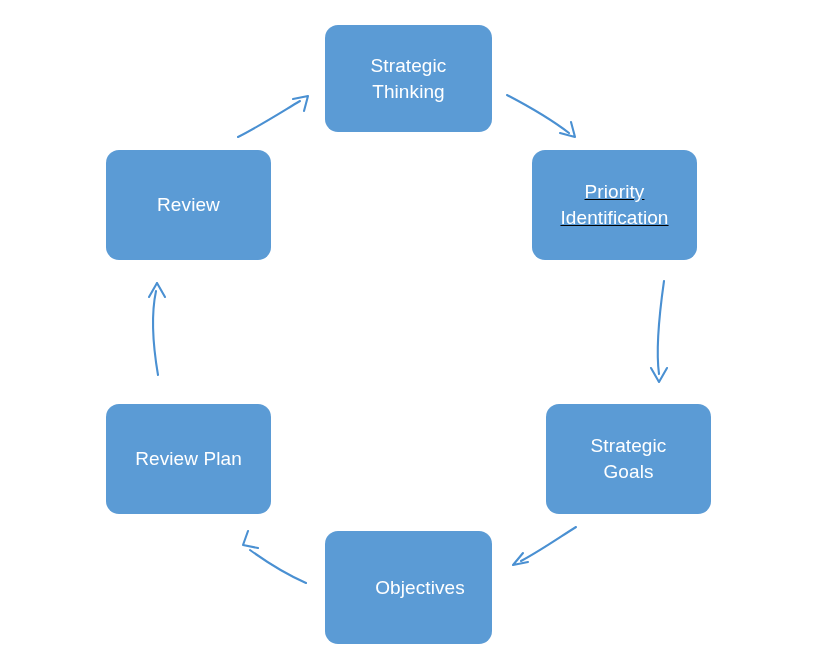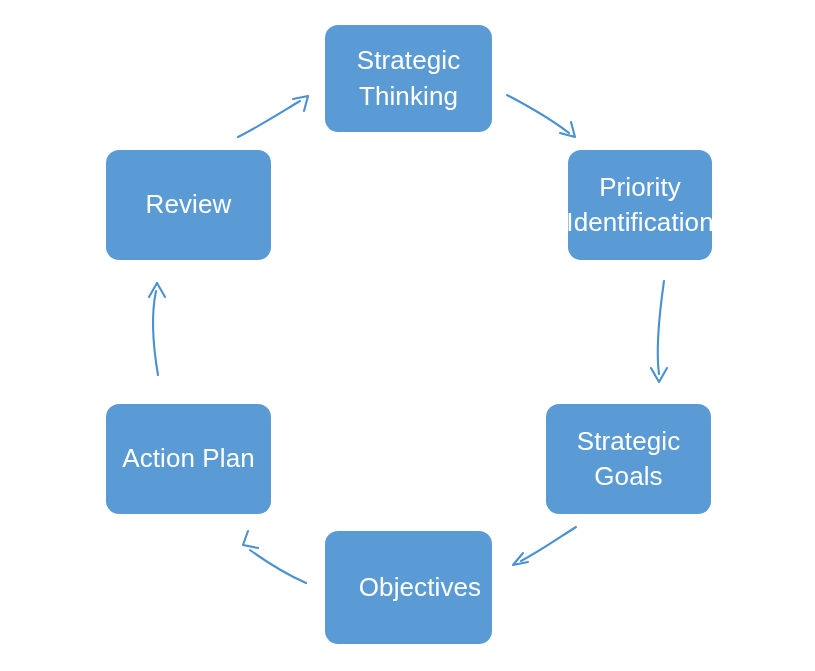--- a/index.html
+++ b/index.html
@@ -34,33 +34,33 @@
     box-sizing: border-box;
     background: #5B9BD5;
     border-radius: 13px;
     display: flex;
     align-items: center;
     justify-content: center;
     text-align: center;
   }
   .node-label {
     color: #ffffff;
-    font-size: 26px;
+    font-size: 19px;
     line-height: 1.35;
     font-weight: 400;
     letter-spacing: 0.1px;
     white-space: pre-line;
     padding: 0 6px;
   }
   
   .node-strategic-thinking {
     left: 325px;  top: 25px;   width: 167px; height: 107px;
   }
   .node-priority-identification {
-    left: 568px;  top: 150px;  width: 144px; height: 110px;
+    left: 532px;  top: 150px;  width: 165px; height: 110px; text-decoration: underline;
   }
   .node-strategic-goals {
     left: 546px;  top: 404px;  width: 165px; height: 110px;
   }
   .node-objectives {
     left: 325px;  top: 531px;  width: 167px; height: 113px; padding-left: 23px;
   }
   .node-action-plan {
     left: 106px;  top: 404px;  width: 165px; height: 110px;
   }
@@ -119,20 +119,20 @@
   <div class="node node-strategic-goals">
     <span class="node-label">Strategic
 Goals</span>
   </div>
 
   <div class="node node-objectives">
     <span class="node-label">Objectives</span>
   </div>
 
   <div class="node node-action-plan">
-    <span class="node-label">Action Plan</span>
+    <span class="node-label">Review Plan</span>
   </div>
 
   <div class="node node-review">
     <span class="node-label">Review</span>
   </div>
 
 </div>
 
 </body></html>

